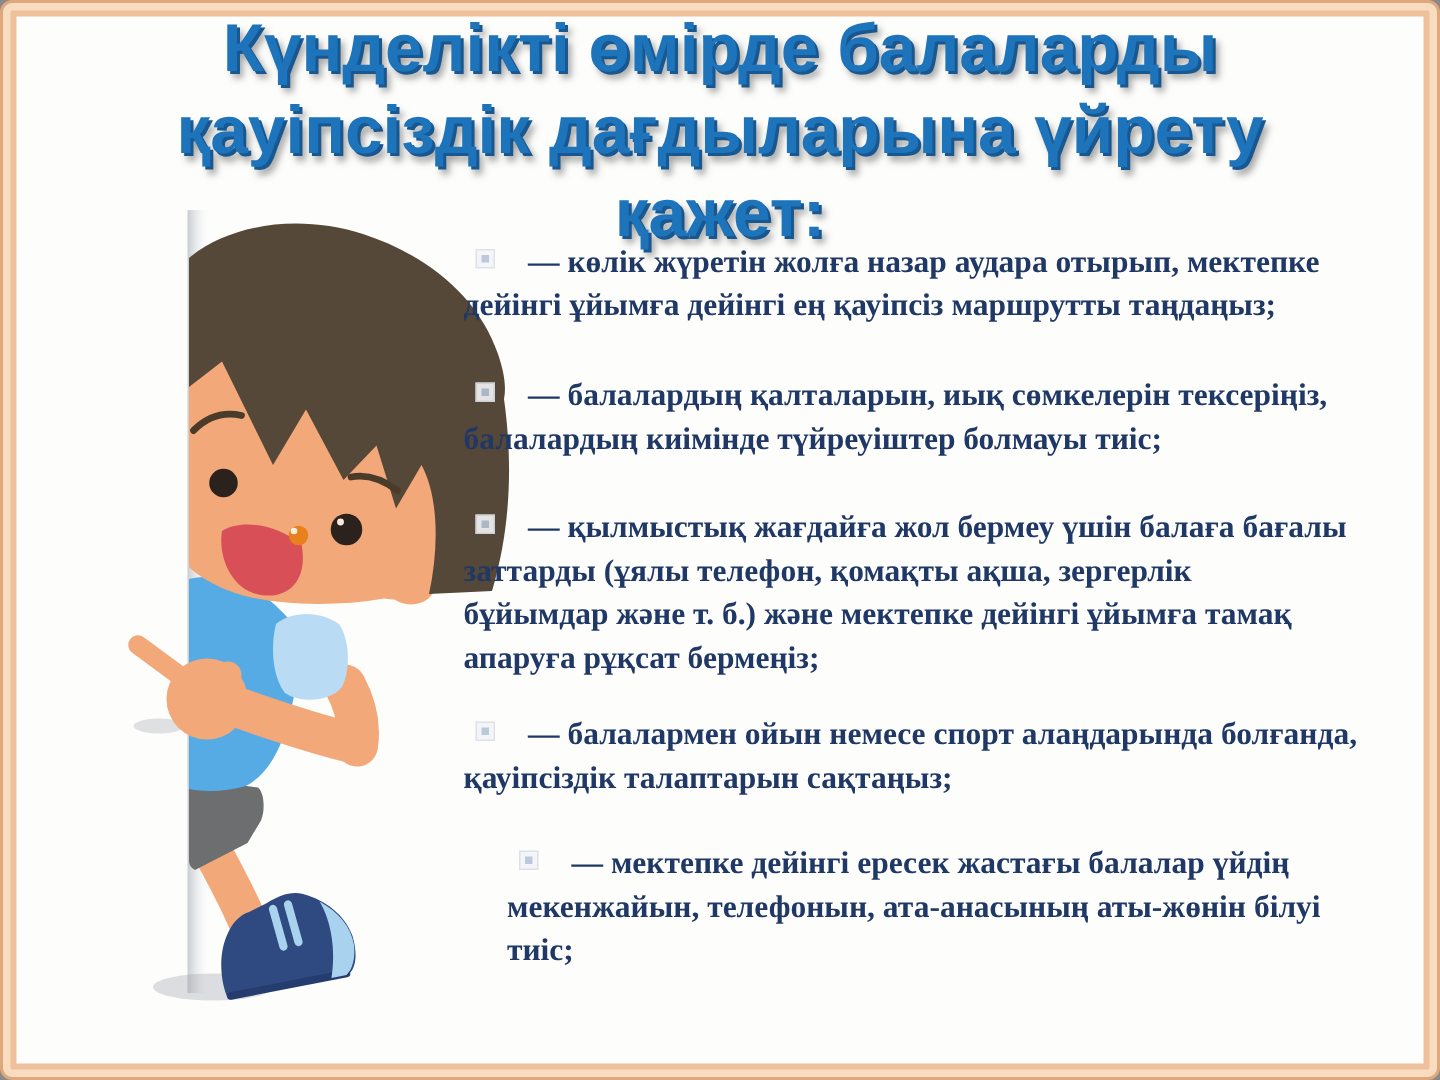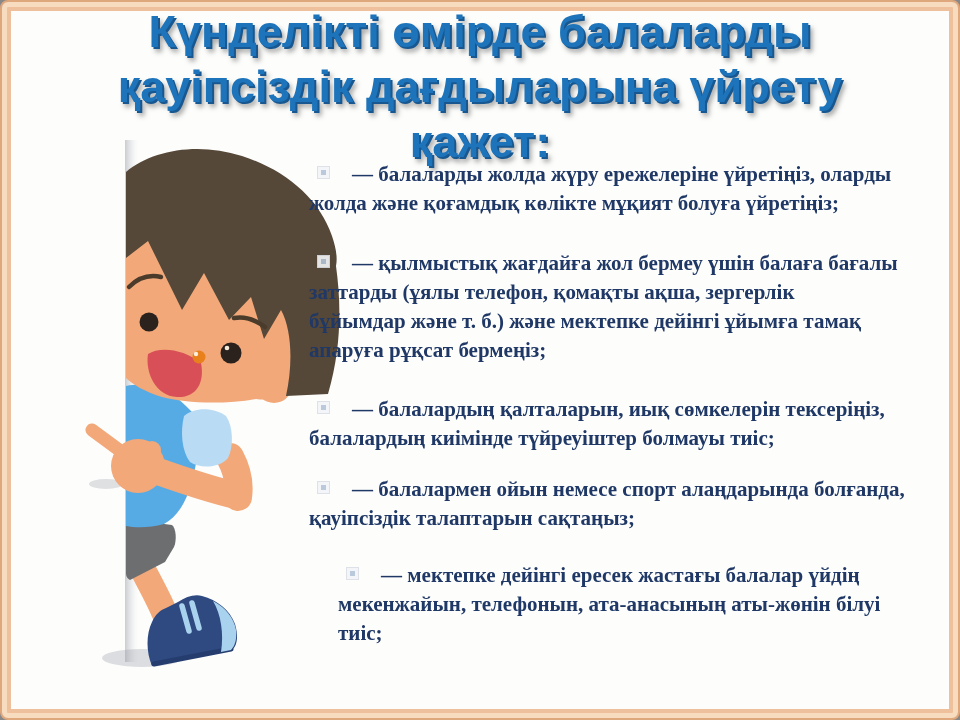--- a/index.html
+++ b/index.html
@@ -97,34 +97,34 @@
       <path d="M128,456 L90,428" stroke="#f2a878" stroke-width="13" stroke-linecap="round"></path>
     </svg>
 
     <div class="title">Күнделікті өмірде балаларды
 қауіпсіздік дағдыларына үйрету
 қажет:</div>
 
     <ul class="bullets">
         <li>
           <span class="marker"></span>
-          <span class="btext">— балаларды жолда жүру ережелеріне үйретіңіз, оларды
-жолда және қоғамдық көлікте мұқият болуға үйретіңіз;</span>
+          <span class="btext">— көлік жүретін жолға назар аудара отырып, мектепке
+дейінгі ұйымға дейінгі ең қауіпсіз маршрутты таңдаңыз;</span>
+        </li>
+        <li>
+          <span class="marker"></span>
+          <span class="btext">— балалардың қалталарын, иық сөмкелерін тексеріңіз,
+балалардың киімінде түйреуіштер болмауы тиіс;</span>
         </li>
         <li>
           <span class="marker"></span>
           <span class="btext">— қылмыстық жағдайға жол бермеу үшін балаға бағалы
 заттарды (ұялы телефон, қомақты ақша, зергерлік
 бұйымдар және т. б.) және мектепке дейінгі ұйымға тамақ
 апаруға рұқсат бермеңіз;</span>
-        </li>
-        <li>
-          <span class="marker"></span>
-          <span class="btext">— балалардың қалталарын, иық сөмкелерін тексеріңіз,
-балалардың киімінде түйреуіштер болмауы тиіс;</span>
         </li>
         <li>
           <span class="marker"></span>
           <span class="btext">— балалармен ойын немесе спорт алаңдарында болғанда,
 қауіпсіздік талаптарын сақтаңыз;</span>
         </li>
         <li>
           <span class="marker"></span>
           <span class="btext">— мектепке дейінгі ересек жастағы балалар үйдің
 мекенжайын, телефонын, ата-анасының аты-жөнін білуі

